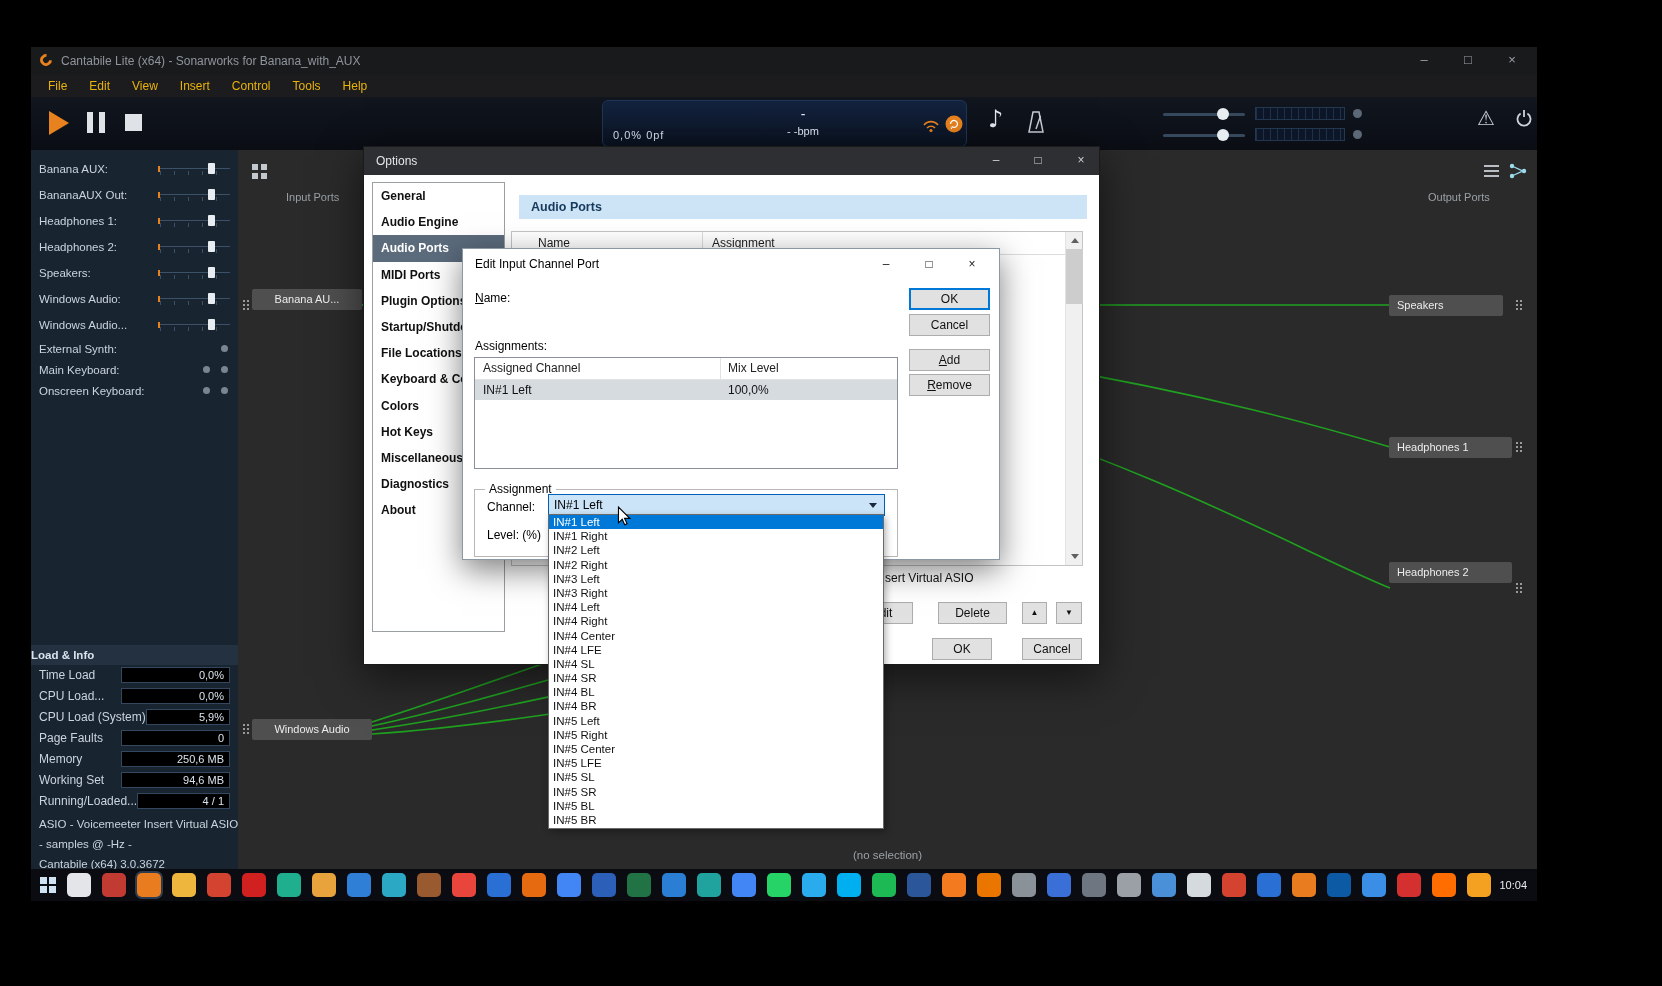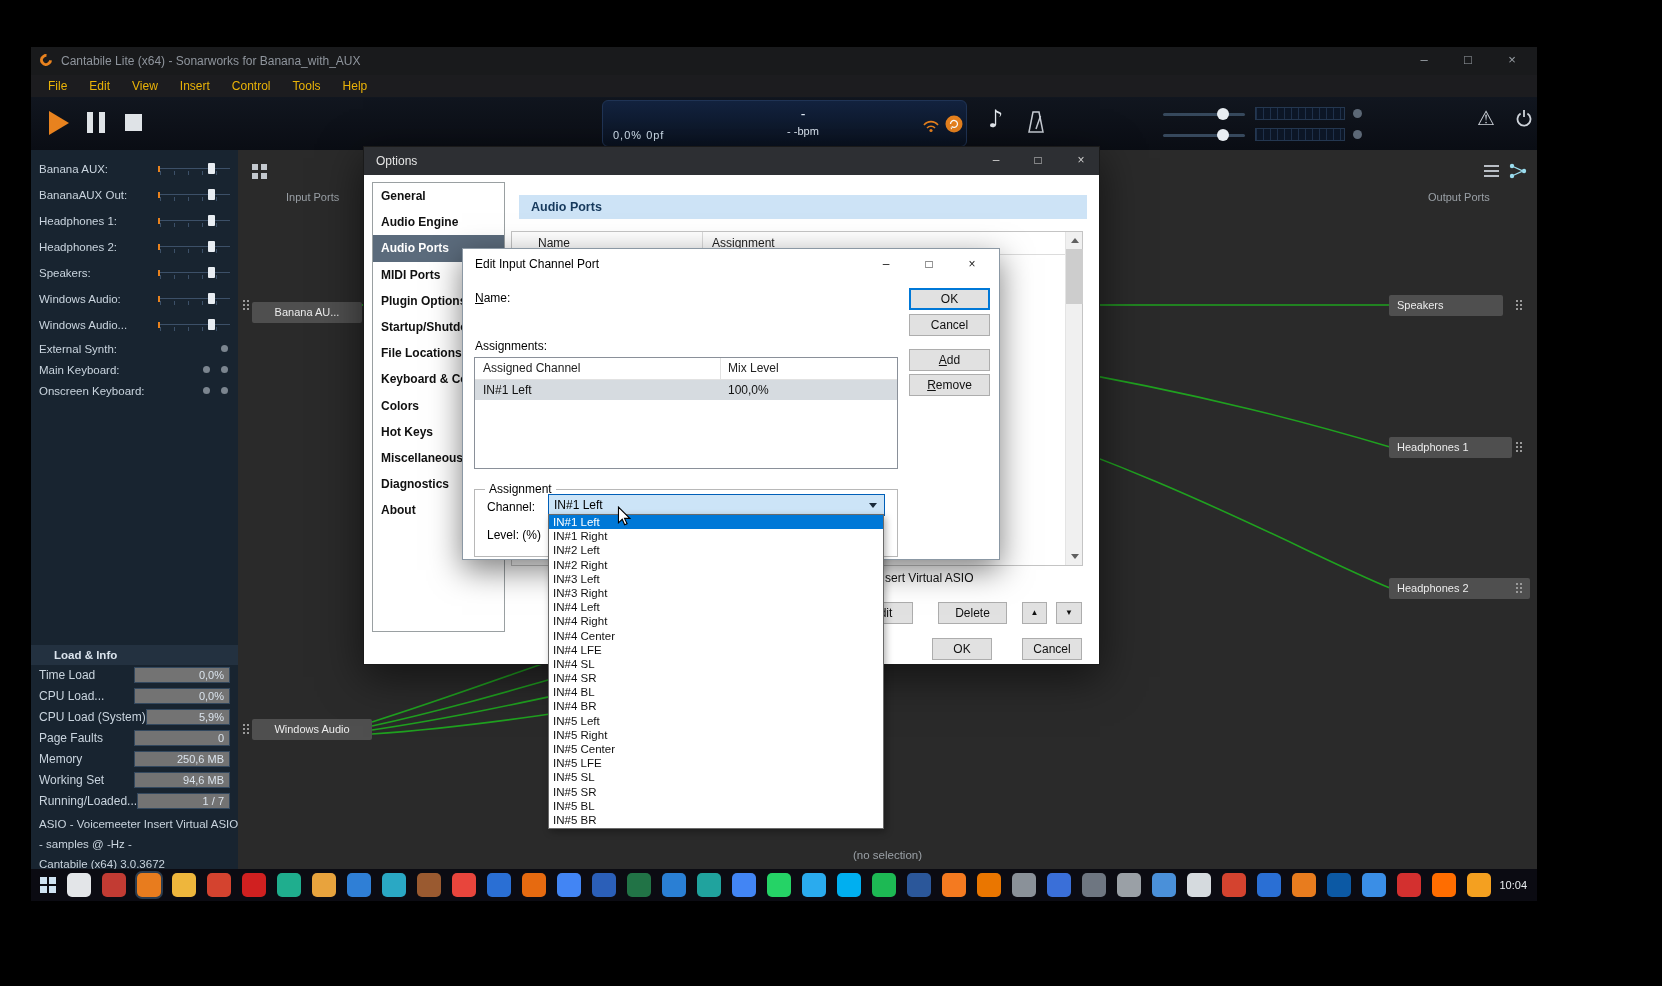--- a/index.html
+++ b/index.html
@@ -49,25 +49,25 @@
   .chrow.small{height:21px}
   .chlabel{font-size:11.5px;color:#c9d4de;white-space:nowrap}
   .slider{margin-left:auto;width:72px;height:14px;position:relative}
   .slider .trk{position:absolute;left:0;right:0;top:6px;height:1px;background:#3c5068}
   .slider .tks{position:absolute;left:2px;right:2px;top:9px;height:4px;
                background:repeating-linear-gradient(90deg,#3c5068 0 1px,transparent 1px 14px)}
   .slider .omark{position:absolute;left:0;top:4px;width:2px;height:6px;background:#e8821e}
   .slider .hnd{position:absolute;left:70%;top:1px;width:7px;height:11px;background:#e8edf2;border-radius:1px}
   .leds{margin-left:auto;display:flex;gap:11px;padding-right:2px}
   .led{width:7px;height:7px;border-radius:50%;background:#7b858f}
-  .li-header{left:0;right:0;top:495px;height:20px;background:#233140;line-height:20px;padding-left:23px;
+  .li-header{left:0;right:0;top:495px;height:20px;background:#233140;line-height:20px;padding-left:0;
              font-size:11.5px;font-weight:bold;color:#dae3ec}
   .lirow{left:0;right:0;height:20px;display:flex;align-items:center;padding:0 8px}
   .lirow .l{font-size:12px;color:#c9d4de;white-space:nowrap}
-  .lirow .v{margin-left:auto;width:96px;height:16px;background:#737373;border:1px solid #33485e;
+  .lirow .v{margin-left:auto;width:109px;height:16px;background:#000000;border:1px solid #33485e;
             font-size:11px;color:#dae3ec;text-align:right;padding-right:5px;line-height:14px}
   .liline{left:8px;font-size:11.5px;color:#c9d4de;white-space:nowrap}
 
   
   .canvas{left:207px;top:0;width:1299px;height:719px;background:#2a2a2a;overflow:hidden}
   .wires{left:0;top:0;z-index:0}
   .grid-ico{left:14px;top:14px;width:6px;height:6px;background:#c3c8ce;
             box-shadow:9px 0 #c3c8ce,0 9px #c3c8ce,9px 9px #c3c8ce}
   .list-ico{left:1246px;top:15px;width:15px;height:12px;
             background:repeating-linear-gradient(180deg,#b9bec5 0 2px,transparent 2px 5px)}
@@ -334,21 +334,21 @@
         <div class="lirow abs" style="top:599px">
           <span class="l">Memory</span>
           <span class="v">250,6 MB</span>
         </div>
         <div class="lirow abs" style="top:620px">
           <span class="l">Working Set</span>
           <span class="v">94,6 MB</span>
         </div>
         <div class="lirow abs" style="top:641px">
           <span class="l">Running/Loaded...</span>
-          <span class="v">1 / 7</span>
+          <span class="v">4 / 1</span>
         </div>
         <div class="liline abs" style="top:668px">ASIO - Voicemeeter Insert Virtual ASIO</div>
         <div class="liline abs" style="top:688px">- samples @ -Hz -</div>
         <div class="liline abs" style="top:708px">Cantabile (x64) 3.0.3672</div>
       </div>
 
       <div class="canvas abs">
         <svg class="wires abs" width="1299" height="719" viewBox="0 0 1299 719">
           <g stroke="#1fa81f" stroke-width="1.6" fill="none" opacity="0.95">
             <path d="M124,155 L1152,155"></path>
@@ -367,32 +367,32 @@
           <circle cx="4" cy="4" r="2.2" fill="#9adcee"></circle>
           <circle cx="4" cy="14" r="2.2" fill="#9adcee"></circle>
           <circle cx="16" cy="9" r="2.2" fill="#9adcee"></circle>
           <path d="M5.5 4.8 L14 8.6 M5.5 13.2 L14 9.4" stroke="#9adcee" stroke-width="1.2"></path>
         </svg>
 
         <span class="portlabel abs" style="left:48px;top:41px">Input Ports</span>
         <span class="portlabel abs" style="left:1190px;top:41px">Output Ports</span>
 
         <span class="grip abs" style="left:4px;top:149px"></span>
-        <div class="node abs" style="left:14px;top:152px;width:110px">Banana AU...</div>
+        <div class="node abs" style="left:14px;top:139px;width:110px">Banana AU...</div>
 
         <span class="grip abs" style="left:4px;top:573px"></span>
         <div class="node abs" style="left:14px;top:569px;width:120px">Windows Audio</div>
 
         <div class="node outp abs" style="left:1151px;top:145px;width:114px">Speakers</div>
         <span class="grip abs" style="left:1277px;top:149px"></span>
 
         <div class="node outp abs" style="left:1151px;top:287px;width:123px">Headphones 1</div>
         <span class="grip abs" style="left:1277px;top:291px"></span>
 
-        <div class="node outp abs" style="left:1151px;top:428px;width:141px">Headphones 2</div>
+        <div class="node outp abs" style="left:1151px;top:412px;width:123px">Headphones 2</div>
         <span class="grip abs" style="left:1277px;top:432px"></span>
 
         <span class="cstatus abs">(no selection)</span>
       </div>
     </div>
   </div>
 
   <div class="taskbar abs">
     <span class="start abs"></span>
     <div class="tb-icons abs">

